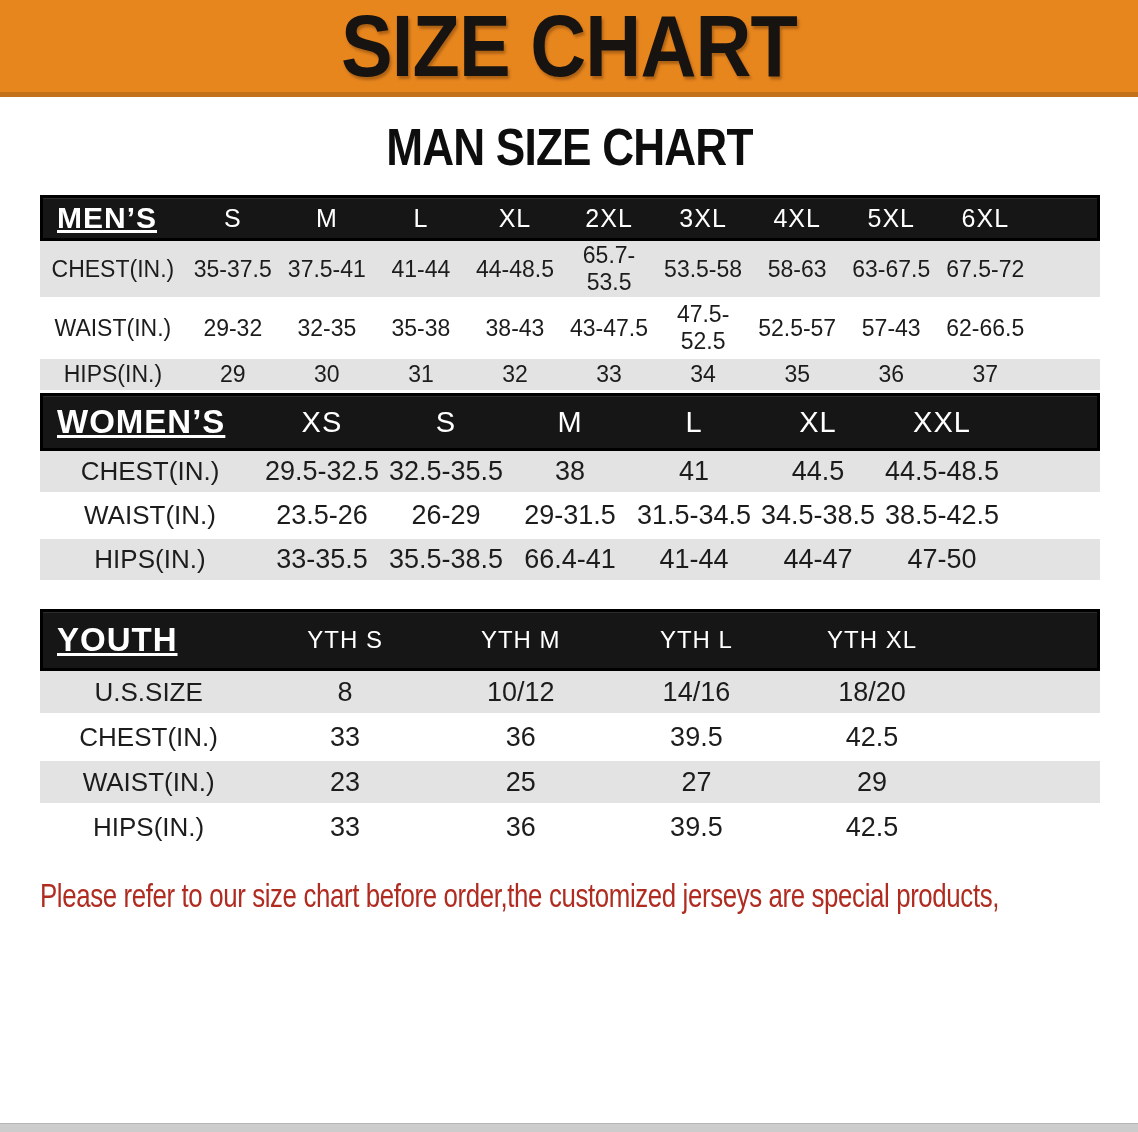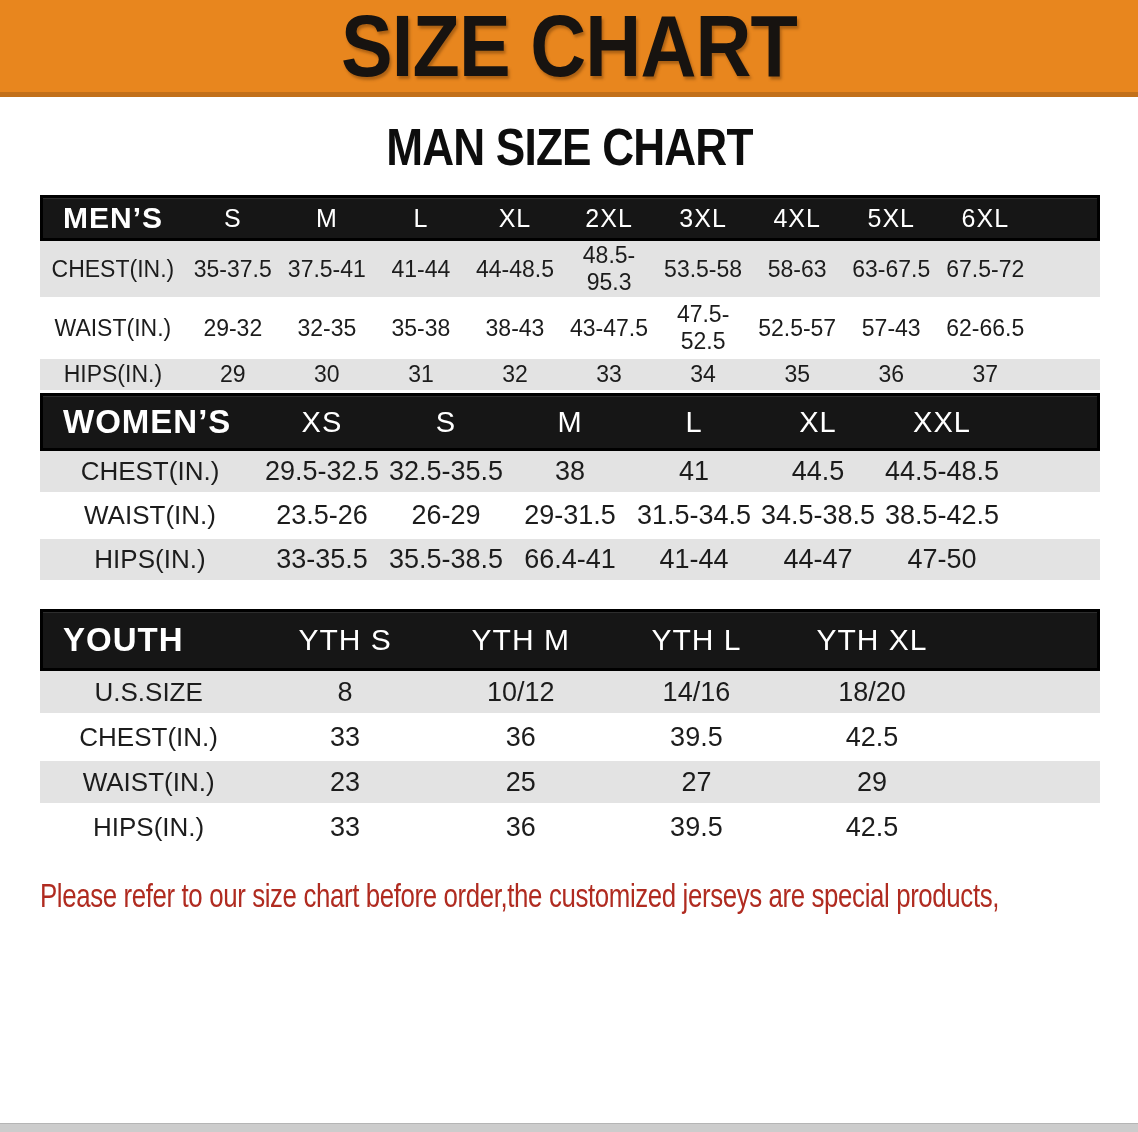--- a/index.html
+++ b/index.html
@@ -54,43 +54,43 @@
   .size-table thead th {
     background: #161616; color: #ffffff;
     font-weight: 400; text-align: center;
     border-top: 3px solid #000; border-bottom: 3px solid #000;
     letter-spacing: 1px;
     box-shadow: inset 0 1px 0 rgba(255,255,255,0.10);
   }
   .size-table thead th:first-child { border-left: 3px solid #000; }
   .size-table thead th:last-child  { border-right: 3px solid #000; }
   .size-table thead th.tbl-label {
-    text-align: left; padding-left: 20px;
-    font-weight: 700; letter-spacing: 1px;
+    text-align: left; padding-left: 14px;
+    font-weight: 700; letter-spacing: 1px; text-decoration: underline;
   }
   .size-table tbody td {
     text-align: center;
     border-bottom: 3px solid #ffffff;
     background: #ffffff;
   }
   .size-table tbody tr:nth-child(odd) td { background: #E3E3E3; }
   .t-youth tbody tr:nth-child(odd) td { background: #E3E3E3; }
   .size-table tbody td.row-label { font-weight: 400; }
 
   .t-men thead th { height: 46px; font-size: 25px; }
   .t-men thead th.tbl-label { font-size: 30px; }
   .t-men tbody td { height: 34px; font-size: 23px; }
   .t-men tbody td.row-label { font-size: 23px; }
 
   .t-women thead th { height: 58px; font-size: 29px; }
   .t-women thead th.tbl-label { font-size: 33px; }
   .t-women tbody td { height: 44px; font-size: 27px; }
   .t-women tbody td.row-label { font-size: 26px; }
 
-  .t-youth thead th { height: 62px; font-size: 30px; }
+  .t-youth thead th { height: 62px; font-size: 24px; }
   .t-youth thead th.tbl-label { font-size: 33px; }
   .t-youth tbody td { height: 45px; font-size: 27px; }
   .t-youth tbody td.row-label { font-size: 26px; }
 
   
   .footer-note { margin: 22px 0 0 40px; }
   .footer-note p { margin: 0; line-height: 44px; white-space: nowrap; }
   .footer-note p span {
     display: inline-block;
     font-size: 34px; font-weight: 500; color: #B02B20;
@@ -145,21 +145,21 @@
           <th></th>
         </tr>
       </thead>
       <tbody>
         <tr>
           <td class="row-label">CHEST(IN.)</td>
           <td>35-37.5</td>
           <td>37.5-41</td>
           <td>41-44</td>
           <td>44-48.5</td>
-          <td>48.5-95.3</td>
+          <td>65.7-53.5</td>
           <td>53.5-58</td>
           <td>58-63</td>
           <td>63-67.5</td>
           <td>67.5-72</td>
           <td></td>
         </tr>
         <tr>
           <td class="row-label">WAIST(IN.)</td>
           <td>29-32</td>
           <td>32-35</td>

